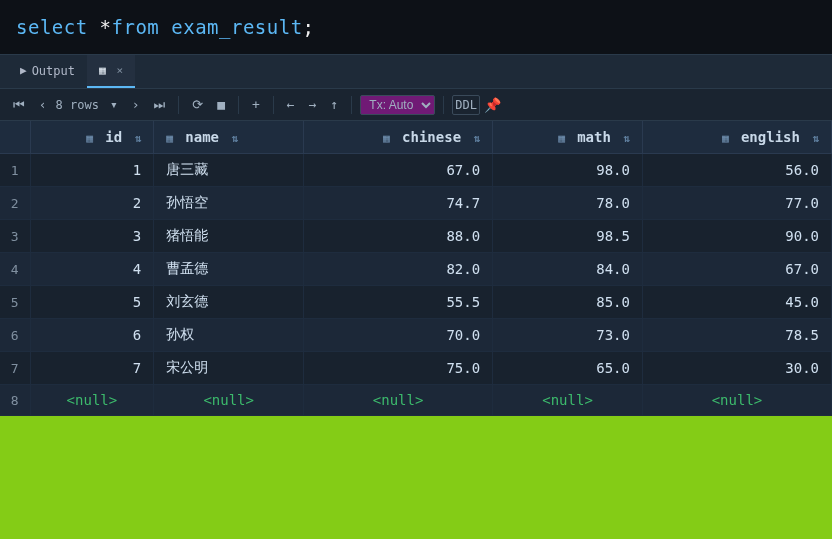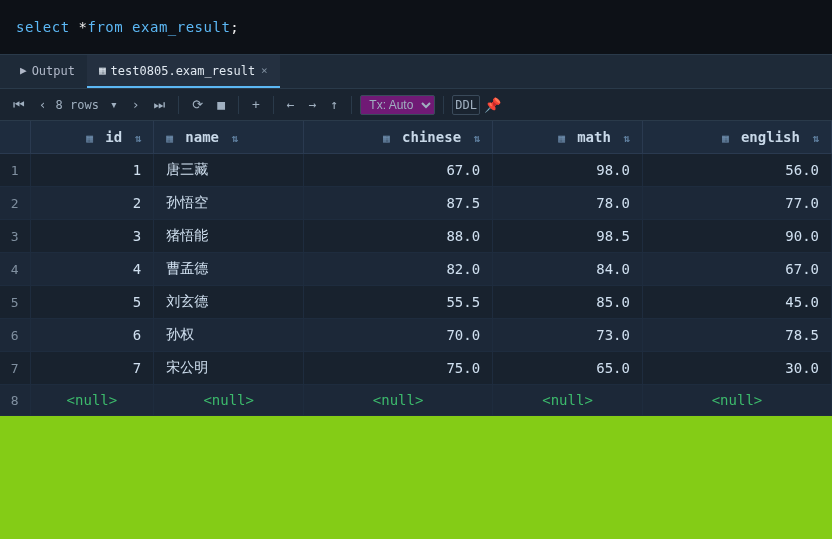--- a/index.html
+++ b/index.html
@@ -24,21 +24,21 @@
     .sql-editor {
       background: #0d1117;
       padding: 12px 16px;
       border-bottom: 1px solid #2a3a4a;
       min-height: 55px;
       display: flex;
       align-items: center;
     }
 
     .sql-text {
-      font-size: 14px;
+      font-size: 19px;
       color: #e8e8e8;
       letter-spacing: 0.5px;
     }
 
     .sql-keyword {
       color: #5cb8f5;
     }
 
     .sql-table {
       color: #5cb8f5;
@@ -256,21 +256,20 @@
     </span>
   </div>
 
   <div class="tabs-bar">
     <div class="tab-item">
       <span class="tab-icon">▶</span>
       <span>Output</span>
     </div>
     <div class="tab-item active">
       <span class="tab-icon">▦</span>
-      <span>test0805.exam_result</span>
       <span class="tab-close">×</span>
     </div>
   </div>
 
   <div class="toolbar">
     <span class="toolbar-btn">⏮</span>
     <span class="toolbar-btn">‹</span>
     <span class="toolbar-count">8 rows</span>
     <span class="toolbar-btn">▾</span>
     <span class="toolbar-btn">›</span>
@@ -331,21 +330,21 @@
             <td class="id-col num-data">1</td>
             <td class="name-col">唐三藏</td>
             <td class="num-data">67.0</td>
             <td class="num-data">98.0</td>
             <td class="num-data">56.0</td>
           </tr>
           <tr>
             <td class="row-num">2</td>
             <td class="id-col num-data">2</td>
             <td class="name-col">孙悟空</td>
-            <td class="num-data">87.5</td>
+            <td class="num-data">74.7</td>
             <td class="num-data">78.0</td>
             <td class="num-data">77.0</td>
           </tr>
           <tr>
             <td class="row-num">3</td>
             <td class="id-col num-data">3</td>
             <td class="name-col">猪悟能</td>
             <td class="num-data">88.0</td>
             <td class="num-data">98.5</td>
             <td class="num-data">90.0</td>

